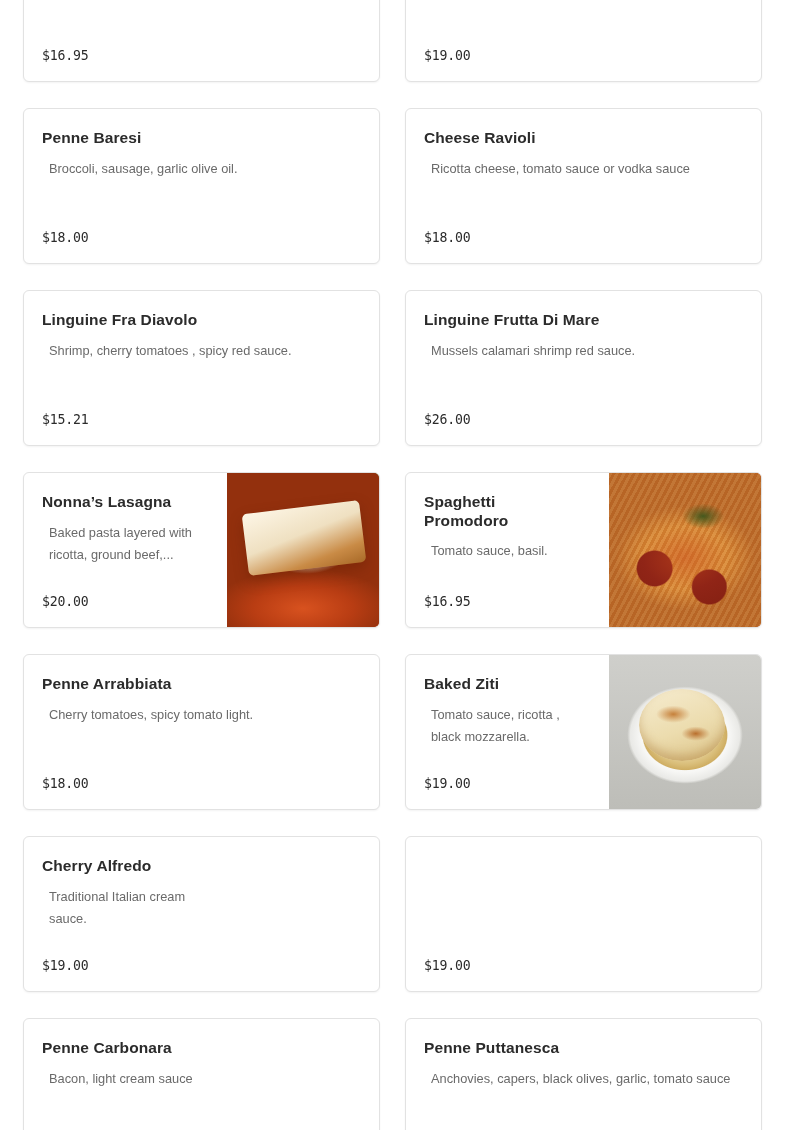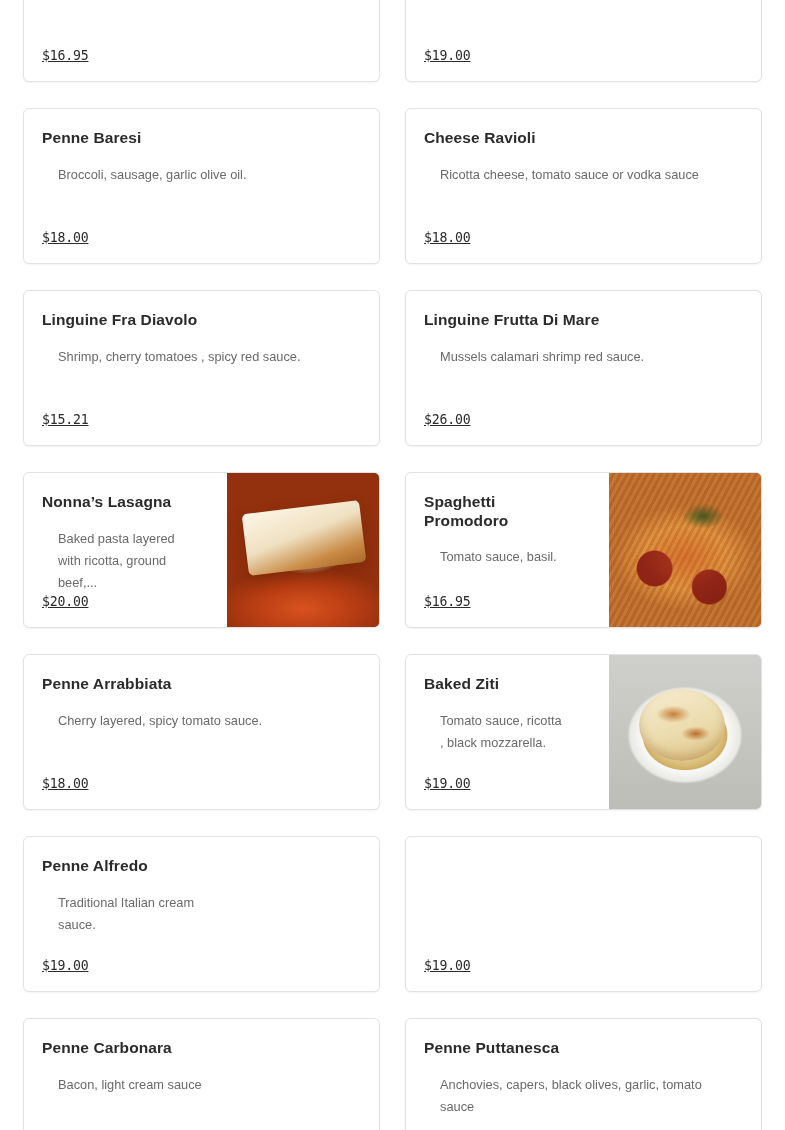--- a/index.html
+++ b/index.html
@@ -61,34 +61,33 @@
     color: #2b2b2b;
     line-height: 1.2;
     margin: 0 0 10px 0;
     letter-spacing: 0.1px;
   }
 
   .item-desc {
     font-size: 12.8px;
     color: #6a6a6a;
     line-height: 1.72;
-    margin: 16px;
+    margin: 7px;
     font-weight: 400;
   }
 
   .item-price {
     position: absolute;
     left: 18px;
     bottom: 18px;
     font-family: "DejaVu Sans Mono", "Liberation Mono", monospace;
     font-size: 13.2px;
     color: #2b2b2b;
     letter-spacing: -0.2px;
     z-index: 2;
-    text-decoration: underline;
   }
 
   .card-image {
     position: absolute;
     top: 0;
     right: 0;
     bottom: 0;
     width: 152px;
     z-index: 1;
   }
@@ -208,38 +207,38 @@
       </div>
       <div class="item-price">$16.95</div>
       <div class="card-image img-spaghetti"></div>
     </div>
   </div>
 
   <div class="row">
     <div class="card">
       <div class="card-body">
         <div class="item-name">Penne Arrabbiata</div>
-        <div class="item-desc">Cherry layered, spicy tomato sauce.</div>
+        <div class="item-desc">Cherry tomatoes, spicy tomato light.</div>
       </div>
       <div class="item-price">$18.00</div>
     </div>
     <div class="card has-image">
       <div class="card-body">
         <div class="item-name">Baked Ziti</div>
         <div class="item-desc">Tomato sauce, ricotta , black mozzarella.</div>
       </div>
       <div class="item-price">$19.00</div>
       <div class="card-image img-ziti"></div>
     </div>
   </div>
 
   <div class="row">
     <div class="card">
       <div class="card-body">
-        <div class="item-name">Penne Alfredo</div>
+        <div class="item-name">Cherry Alfredo</div>
         <div class="item-desc" style="max-width:160px">Traditional Italian cream sauce.</div>
       </div>
       <div class="item-price">$19.00</div>
     </div>
     <div class="card">
       <div class="card-body">
       </div>
       <div class="item-price">$19.00</div>
     </div>
   </div>

